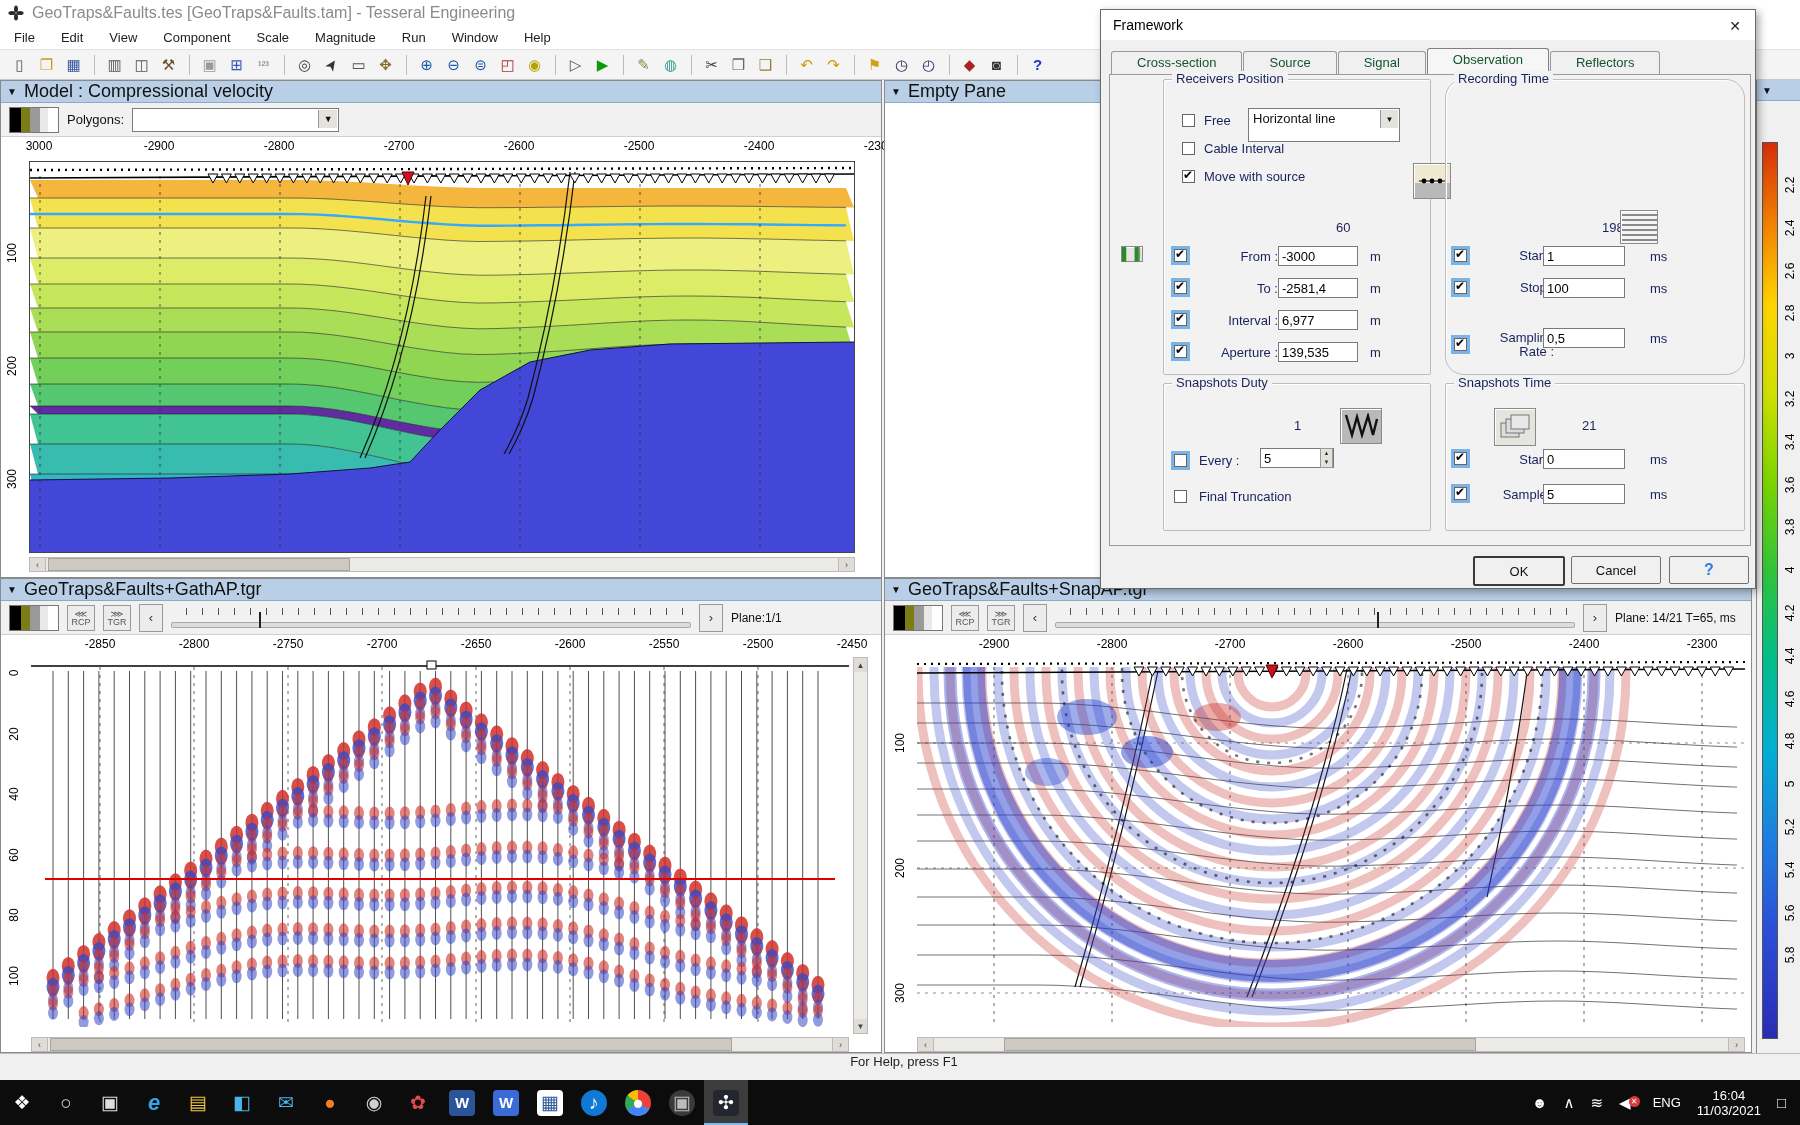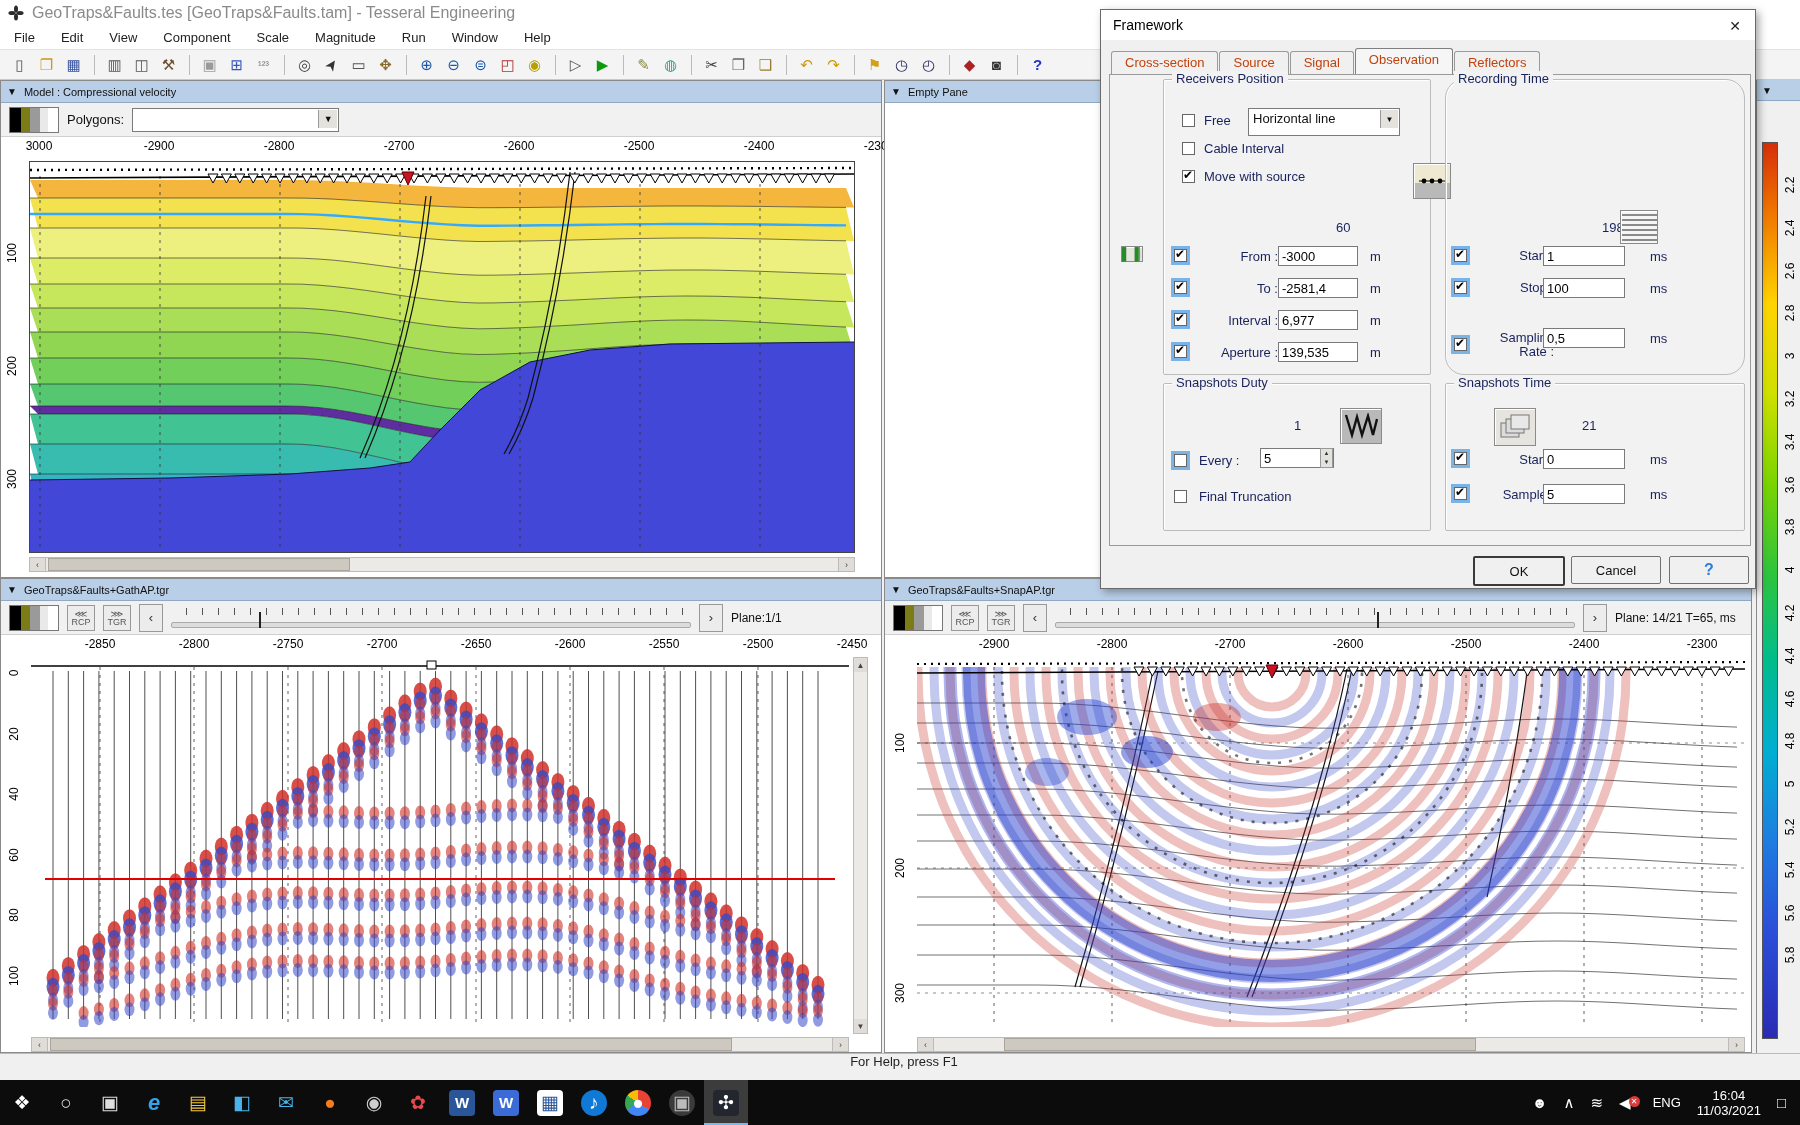--- a/index.html
+++ b/index.html
@@ -15,21 +15,21 @@
   .toolbar{position:absolute;left:0;top:50px;width:1800px;height:30px;background:#f4f4f4;
     border-bottom:1px solid #c9c9c9;display:flex;align-items:center;padding-left:6px;box-sizing:border-box;}
   .tbtn{width:25px;height:24px;display:flex;align-items:center;justify-content:center;
     font-size:15px;border:1px solid transparent;border-radius:2px;cursor:default;}
   .tsep{width:7px;height:20px;border-right:1px solid #bbb;margin-right:6px;}
   
   .pane{position:absolute;background:#fff;border:1px solid #8a8a8a;box-sizing:border-box;}
   .phead{position:absolute;left:0;top:0;right:0;height:22px;background:#b9cfe8;
     display:flex;align-items:center;gap:7px;padding-left:6px;box-sizing:border-box;border-bottom:1px solid #8fa8c4;}
   .phead .tri{font-size:10px;color:#111;}
-  .phead .ptitle{font-size:11px;color:#101010;}
+  .phead .ptitle{font-size:18px;color:#101010;}
   .ptools{position:absolute;left:0;top:22px;right:0;height:34px;background:#f1f1f1;
     display:flex;align-items:center;gap:8px;padding-left:8px;box-sizing:border-box;border-bottom:1px solid #d0d0d0;}
   .palette{width:48px;height:24px;border:1px solid #777;background:linear-gradient(90deg,#000 0 22%,#7c7c17 22% 42%,#9a9a9a 42% 62%,#e9e9e9 62% 80%,#fff 80%);}
   .navbtn{width:26px;height:24px;border:1px solid #999;background:#ececec;display:flex;flex-direction:column;
     align-items:center;justify-content:center;font-size:9px;line-height:8px;color:#555;}
   .arrbtn{width:22px;height:26px;border:1px solid #999;background:#ececec;display:flex;align-items:center;justify-content:center;font-size:13px;color:#333;}
   .ruler{position:relative;height:24px;flex:1;max-width:520px;}
   .ruler .ticks{position:absolute;left:0;right:0;top:2px;height:7px;
     background:repeating-linear-gradient(90deg,transparent 0 15px,#555 15px 16px);}
   .ruler .groove{position:absolute;left:0;right:0;top:16px;height:4px;border:1px solid #aaa;border-radius:2px;background:#dcdcdc;}
@@ -52,22 +52,22 @@
   #cbbar{position:absolute;left:5px;top:62px;width:14px;height:895px;border:1px solid #555;
     background:linear-gradient(#d62e0a,#f07800 8%,#ffd400 18%,#cfe000 28%,#7bd400 38%,#2fc43c 48%,#00bc8c 58%,#00aed2 68%,#1e7de0 78%,#2b4ed8 88%,#2a2bb4 100%);}
   #cblabels{left:24px;top:0;height:100%;}
   
   #dlg{position:absolute;left:1100px;top:9px;width:656px;height:580px;background:#f0f0f0;
     border:1px solid #6a6a6a;box-shadow:3px 3px 8px rgba(0,0,0,.35);z-index:100;box-sizing:border-box;}
   #dlg .dtitle{position:absolute;left:0;top:0;right:0;height:30px;background:#fff;display:flex;align-items:center;
     padding-left:12px;font-size:14px;color:#000;}
   #dlg .dclose{position:absolute;right:10px;top:6px;width:20px;height:20px;display:flex;align-items:center;justify-content:center;font-size:14px;color:#222;}
   .tabs{position:absolute;left:10px;top:38px;display:flex;align-items:flex-end;height:26px;}
-  .tab{border:1px solid #9a9a9a;border-bottom:none;background:#f0f0f0;padding:3px 13px 2px;font-size:13px;
-    color:#c2410c;border-radius:3px 3px 0 0;margin-right:1px;height:17px;}
+  .tab{border:1px solid #9a9a9a;border-bottom:none;background:#f0f0f0;padding:3px 25px 2px;font-size:13px;
+    color:#14532d;border-radius:3px 3px 0 0;margin-right:1px;height:17px;}
   .tab.active{background:#f6f6f6;height:21px;position:relative;top:1px;border-color:#808080;font-weight:normal;}
   .tabpage{position:absolute;left:8px;top:64px;width:640px;height:470px;border:1px solid #9a9a9a;background:#f2f2f2;}
   .grp{position:absolute;border:1px solid #bcbcbc;box-shadow:inset 1px 1px 0 #fff;border-radius:2px;}
   .grp .legend{position:absolute;top:-9px;left:8px;background:#f2f2f2;padding:0 4px;font-size:13px;color:#19225c;}
   .dlabel{color:#19225c;font-size:13px;}
   .cb{width:13px;height:13px;background:#fff;border:1px solid #666;display:inline-block;position:relative;box-sizing:border-box;vertical-align:middle;}
   .cb.checked::after{content:"✔";position:absolute;left:0px;top:-3px;font-size:12px;color:#000;}
   .cb.ring{outline:3px solid #7ab3e8;}
   .dfield{position:absolute;height:20px;border:1px solid #7a7a7a;background:#fff;font-family:"Liberation Sans",sans-serif;
     font-size:13px;padding:0 3px;box-sizing:border-box;}
@@ -1375,21 +1375,21 @@
         </div>
         <div class="iconbtn" style="color:#2a8a2a">
           <span>▌▐</span>
         </div>
       </div>
 
     <div class="grp" style="left:62px;top:69px;width:266px;height:294px;">
       <span class="legend">Receivers Position</span>
       <span class="cb" style="position:absolute;left:18px;top:34px;"></span>
       <span class="dlabel" style="position:absolute;left:40px;top:33px;">Free</span>
-      <div style="position:absolute;left:84px;top:28px;width:152px;height:28px;background:#fff;border:1px solid #7a7a7a;padding:2px 17px 0 4px;box-sizing:border-box;">
+      <div style="position:absolute;left:84px;top:28px;width:152px;height:34px;background:#fff;border:1px solid #7a7a7a;padding:2px 17px 0 4px;box-sizing:border-box;">
         <span>Horizontal line</span>
         <span style="position:absolute;right:1px;top:1px;width:17px;height:18px;background:#e4e2dd;border-left:1px solid #999;font-size:8px;display:flex;align-items:center;justify-content:center;">▼</span>
       </div>
       <span class="cb" style="position:absolute;left:18px;top:62px;"></span>
       <span class="dlabel" style="position:absolute;left:40px;top:61px;">Cable Interval</span>
       <span class="cb checked" style="position:absolute;left:18px;top:90px;"></span>
       <span class="dlabel" style="position:absolute;left:40px;top:89px;">Move with source</span>
       <span class="cnt" style="left:172px;top:140px;">60</span>
       <div>
 

